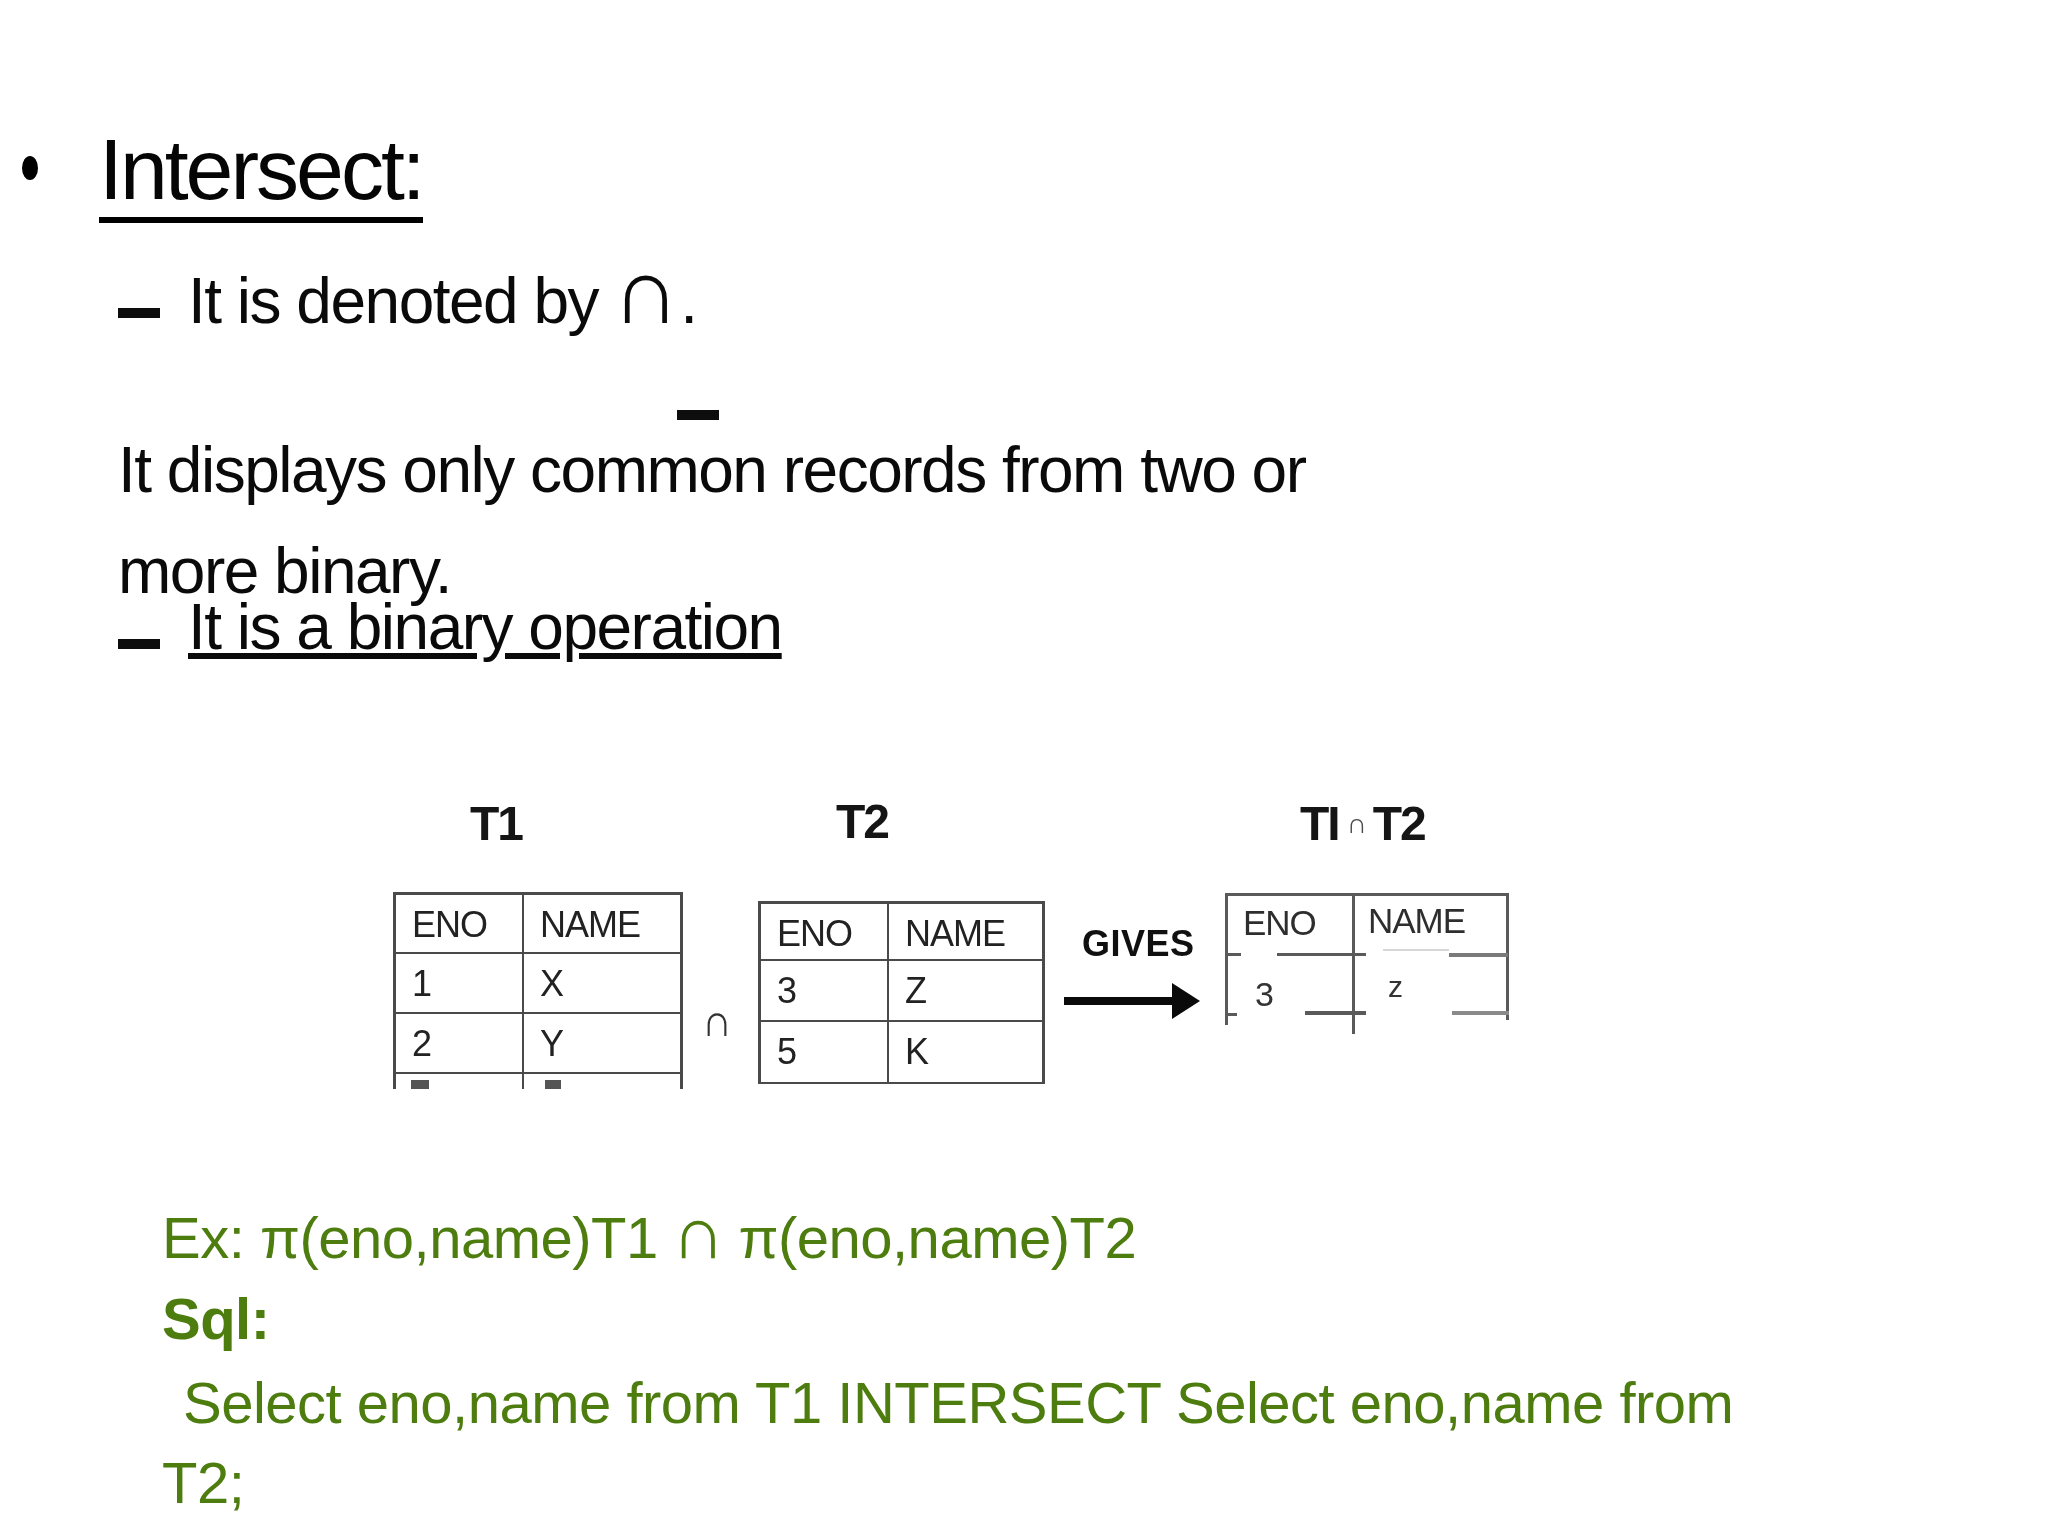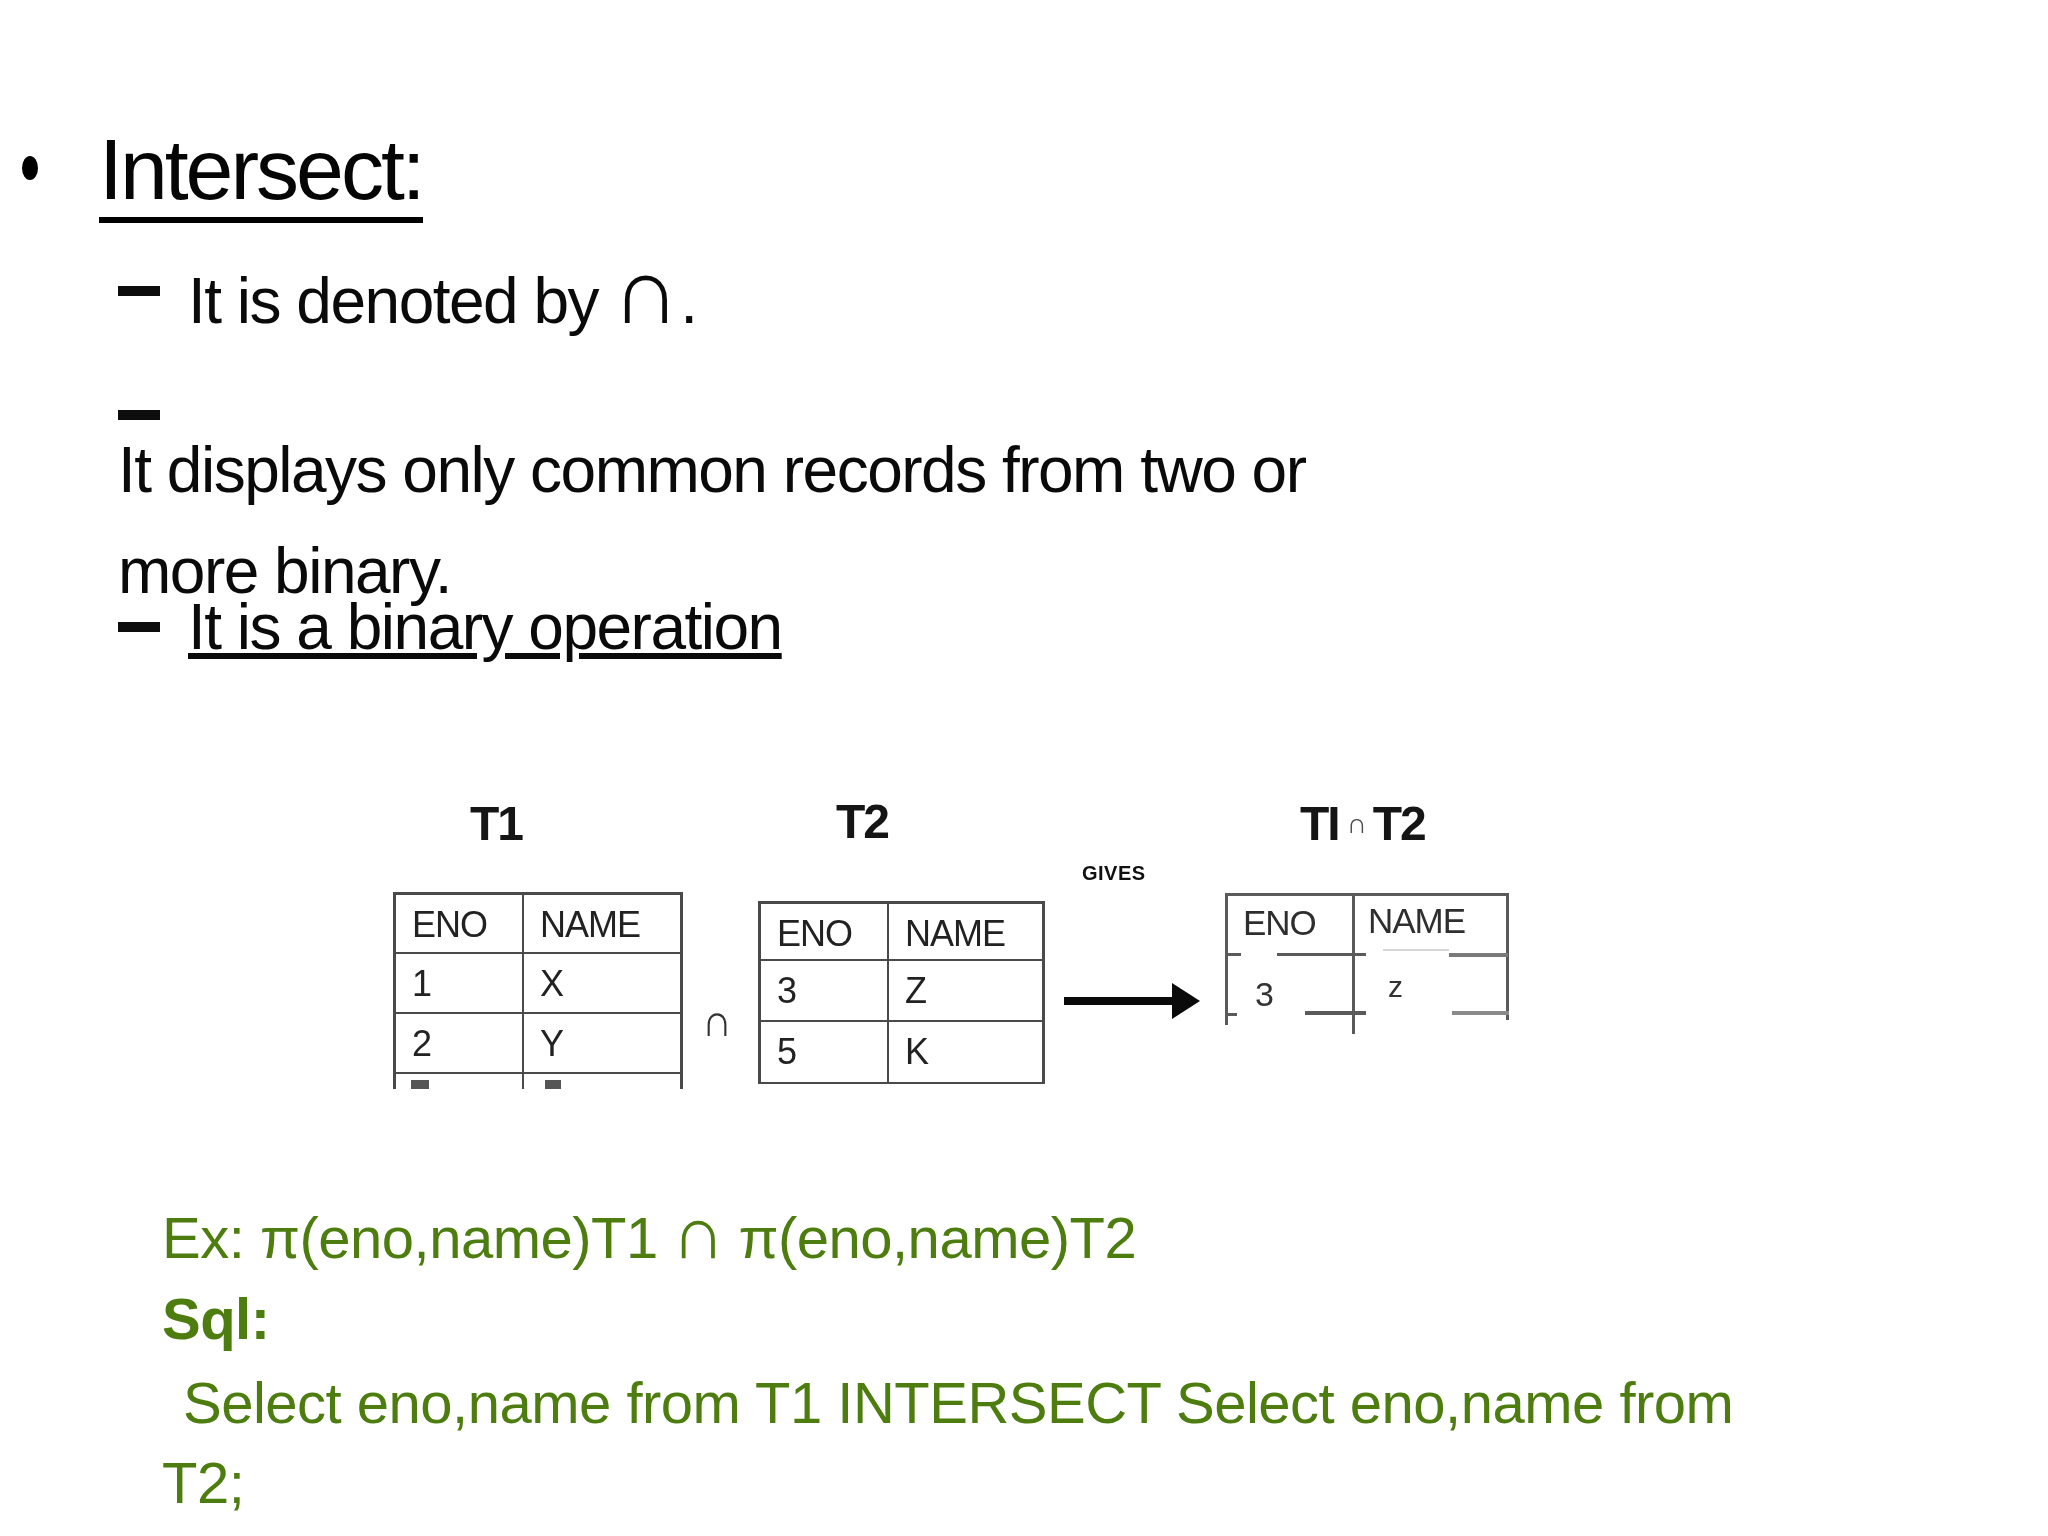--- a/index.html
+++ b/index.html
@@ -15,21 +15,21 @@
     background:#000; border-radius:50%;
   }
   .title {
     position:absolute; left:99px; top:126px; margin:0;
     font-size:86px; font-weight:400; letter-spacing:-3px; line-height:1;
     color:#050505;
   }
   .title .u { display:inline-block; border-bottom:6px solid #000; padding-bottom:5px; }
 
   
-  .b { position:absolute; left:118px; display:flex; }
+  .b { position:absolute; left:118px; display:flex;align-items:center; }
   .b p { margin:0; font-size:64px; letter-spacing:-1.5px; color:#0a0a0a; }
   .dash { flex:0 0 auto; width:42px; height:10px; background:#0d0d0d; margin-right:28px; }
   .b1 { top:252px; } .b1 p { line-height:78px; } .b1 .dash { margin-top:34px; }
   .b2 { top:366px;flex-direction:column; } .b2 p { line-height:101px; } .b2 .dash { margin-top:44px; }
   .b3 { top:588px;text-decoration:underline; } .b3 p { line-height:78px; } .b3 .dash { margin-top:34px; }
   .bigcap { font-size:94px; margin-left:14px; margin-right:2px; }
 
   
   .diagram { position:absolute; left:0; top:0; width:100%; height:100%; filter:blur(0.3px); }
   .cap-label {
@@ -59,21 +59,21 @@
   .frag { position:absolute; background:#555; }
   .frag1 { left:18px; top:188px; width:18px; height:9px; }
   .frag2 { left:152px; top:188px; width:16px; height:9px; }
 
   .opcap {
     position:absolute; left:702px; top:1000px; font-size:42px; color:#333;
     transform:scaleY(1.08); line-height:1;
   }
 
   .gives {
-    position:absolute; left:1082px; top:862px; font-size:20px; font-weight:700;
+    position:absolute; left:1082px; top:923px; font-size:36px; font-weight:700;
     color:#101010; letter-spacing:0.5px;
   }
   .arrow-line { position:absolute; left:1064px; top:997px; width:112px; height:8px; background:#0a0a0a; }
   .arrow-head {
     position:absolute; left:1172px; top:983px; width:0; height:0;
     border-left:28px solid #0a0a0a; border-top:18px solid transparent; border-bottom:18px solid transparent;
   }
 
   
   .seg { position:absolute; background:#5a5a5a; }

